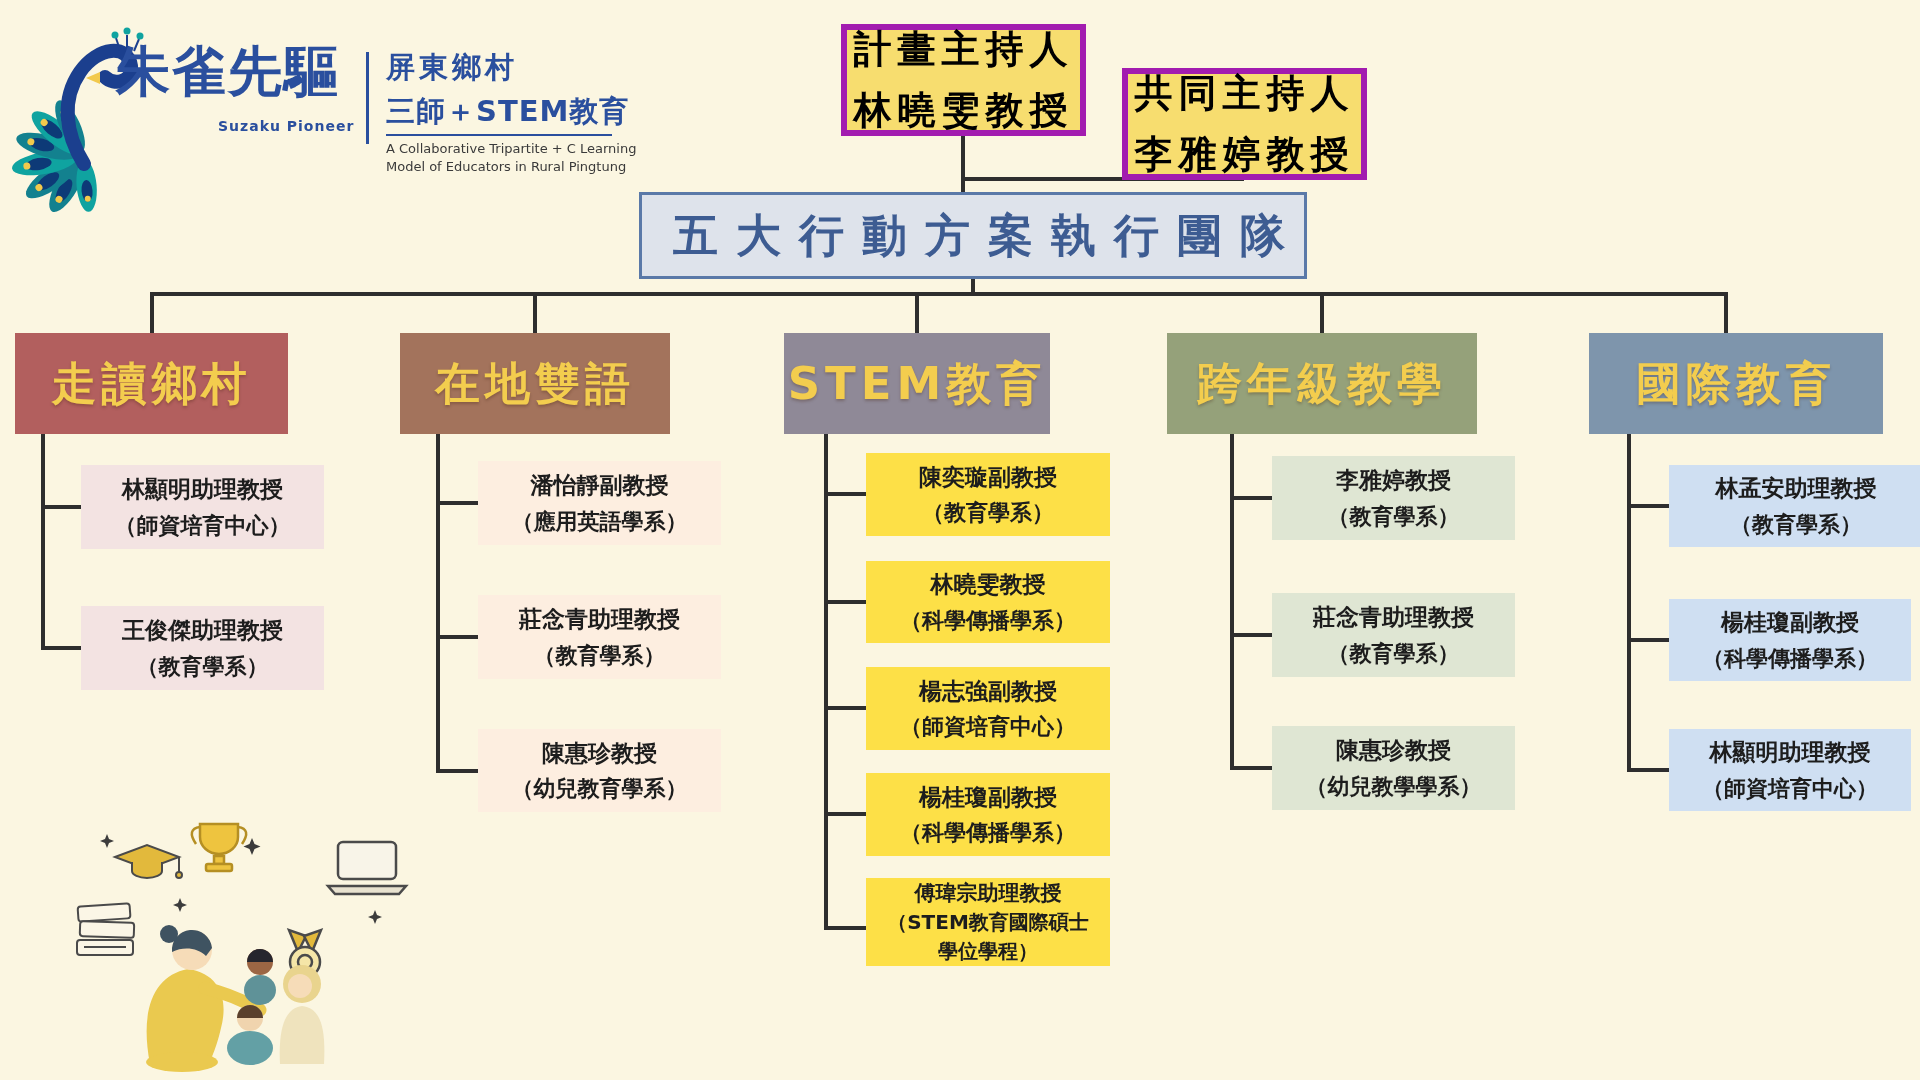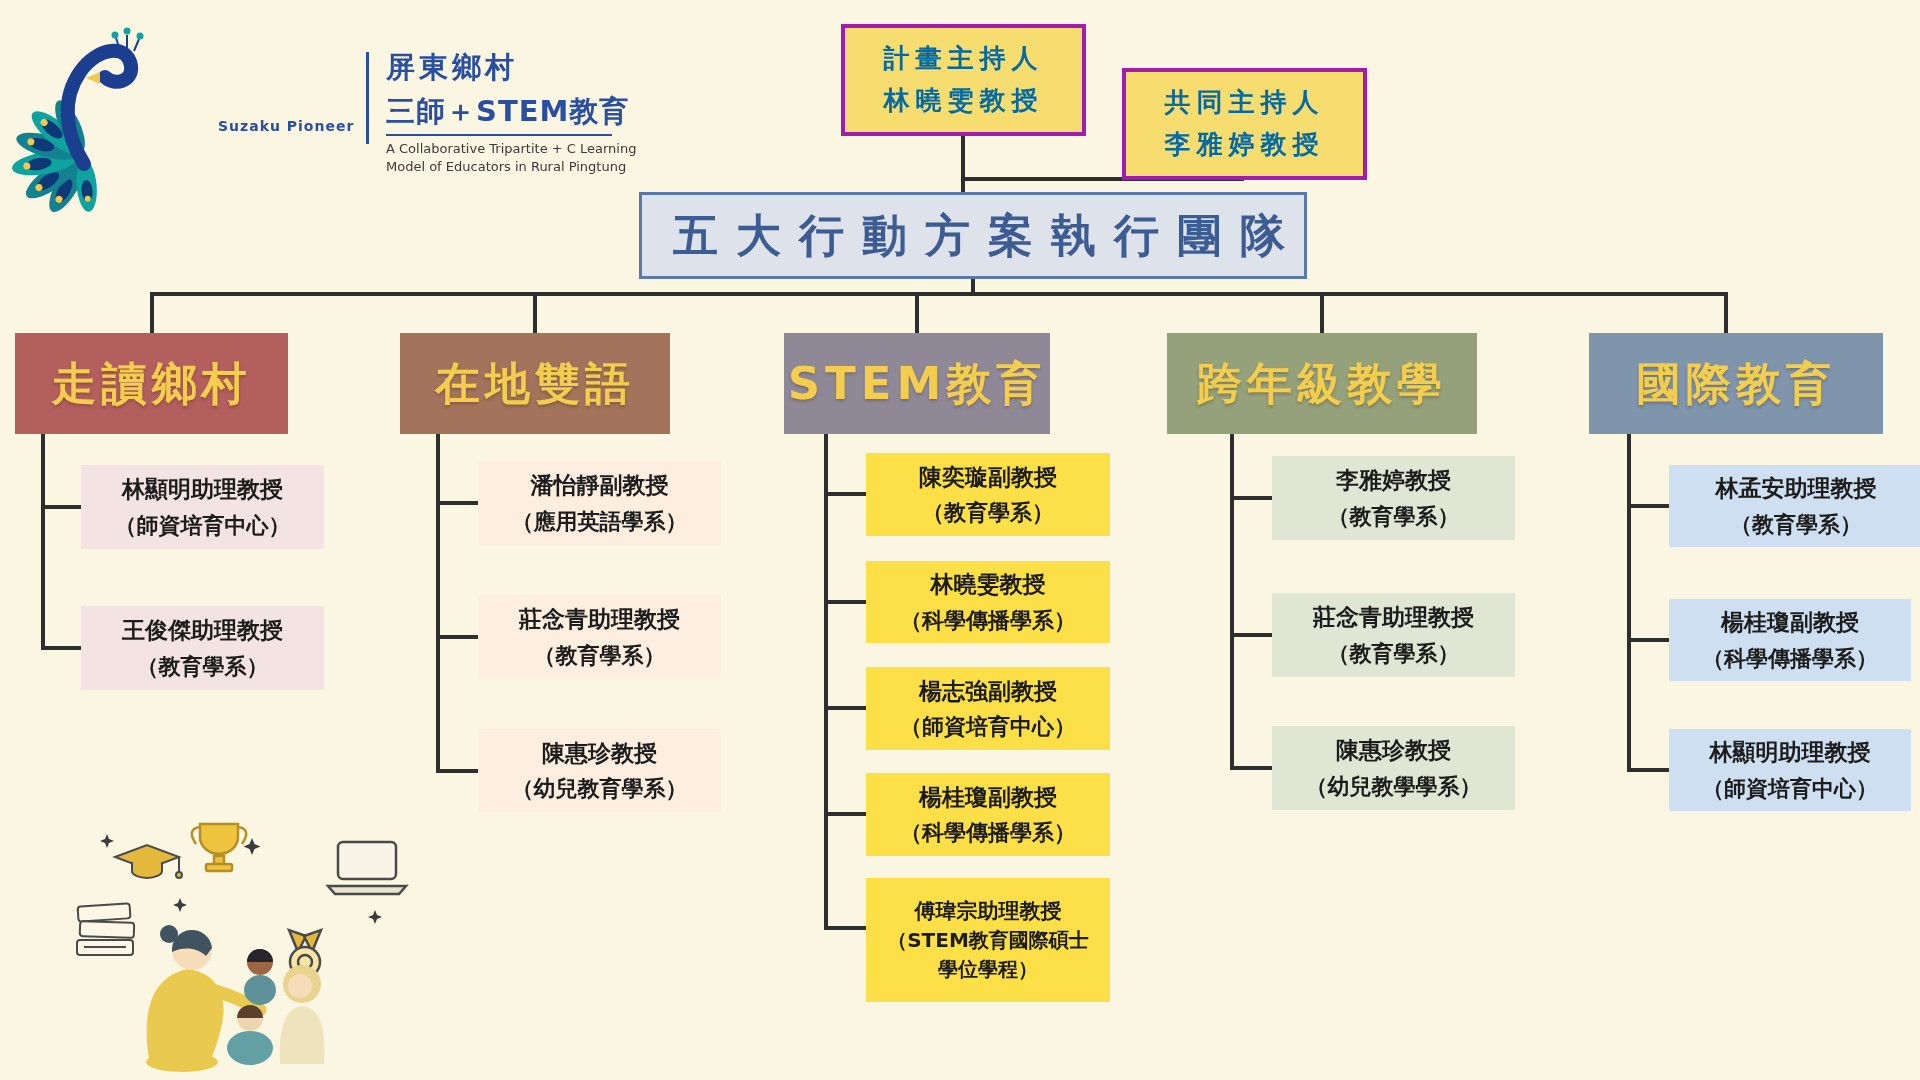--- a/index.html
+++ b/index.html
@@ -6,22 +6,22 @@
   html,body{width:1920px;height:1080px}
   body{
     background:#fbf6e1;
     font-family:"DejaVu Sans","Liberation Sans",sans-serif;
     position:relative;overflow:hidden;
   }
   .abs{position:absolute}
   #wires{position:absolute;left:0;top:0;z-index:0}
   .box{position:absolute;z-index:2;display:flex;flex-direction:column;
        align-items:center;justify-content:center;text-align:center}
-  .leader{background:#f7dd6f;border:4px solid #a21caf;color:#0369a1;
-          font-weight:700;font-size:26px;letter-spacing:6px;line-height:1.6}
+  .leader{background:#f7dd6f;border:6px solid #a21caf;color:#000000;
+          font-weight:700;font-size:38px;letter-spacing:6px;line-height:1.6}
   .main-title{background:#dee3eb;border:3px solid #5a79a8;color:#3d5c92;
           font-weight:700;font-size:45px;letter-spacing:18px;padding-left:30px}
   .team-label{font-weight:700;font-size:45px;color:#f3cd4e;letter-spacing:5px;
           text-shadow:0 2px 3px rgba(60,30,10,.28)}
   .mem{font-weight:700;color:#1d1d1d;font-size:23px;line-height:1.6}
   .mem .dept{font-size:22px}
   .mem-tall{font-size:21px;line-height:1.45}
   .mem-tall .dept{font-size:20px}
   .t1m{background:#f3e3e2}
   .t2m{background:#fdeee0}
@@ -127,20 +127,21 @@
     <g stroke="#1b3f8e" stroke-width="2">
       <line x1="108" y1="36" x2="104" y2="24"></line>
       <line x1="115" y1="34" x2="115" y2="21"></line>
       <line x1="122" y1="37" x2="127" y2="25"></line>
     </g>
     <circle cx="103" cy="21" r="3.5" fill="#0fa3a0"></circle>
     <circle cx="115" cy="17" r="3.5" fill="#0fa3a0"></circle>
     <circle cx="128" cy="22" r="3.5" fill="#0fa3a0"></circle>
   </svg>
 
+  <div class="logo-text" style="left:104px;top:22px;font-size:54px;letter-spacing:2px">朱雀先驅</div>
   <div class="logo-text" style="left:206px;top:104px;font-size:14px;letter-spacing:1px">Suzaku Pioneer</div>
 
   <div class="vdiv" style="left:354px;top:38px;width:3px;height:92px"></div>
 
   <div class="logo-text" style="left:374px;top:34px;font-size:29px;letter-spacing:4px">屏東鄉村</div>
   <div class="logo-text" style="left:374px;top:78px;font-size:29px;letter-spacing:1px">三師＋STEM教育</div>
 
   <div class="vdiv" style="left:374px;top:120px;width:226px;height:2px"></div>
   <div class="logo-en" style="left:374px;top:126px">A Collaborative Tripartite + C Learning</div>
   <div class="logo-en" style="left:374px;top:144px">Model of Educators in Rural Pingtung</div>
@@ -195,21 +196,21 @@
   <div class="dept">（科學傳播學系）</div>
 </div>
 <div class="box mem t3m" style="left:866px;top:667px;width:244px;height:83px">
   <div>楊志強副教授</div>
   <div class="dept">（師資培育中心）</div>
 </div>
 <div class="box mem t3m" style="left:866px;top:773px;width:244px;height:83px">
   <div>楊桂瓊副教授</div>
   <div class="dept">（科學傳播學系）</div>
 </div>
-<div class="box mem t3m mem-tall" style="left:866px;top:878px;width:244px;height:124px;padding:4px 21px">
+<div class="box mem t3m mem-tall" style="left:866px;top:878px;width:244px;height:88px;padding:4px 21px">
   <div>傅瑋宗助理教授</div>
   <div class="dept">（STEM教育國際碩士學位學程）</div>
 </div>
 
 <div class="box mem t4m" style="left:1272px;top:456px;width:243px;height:84px">
   <div>李雅婷教授</div>
   <div class="dept">（教育學系）</div>
 </div>
 <div class="box mem t4m" style="left:1272px;top:593px;width:243px;height:84px">
   <div>莊念青助理教授</div>

